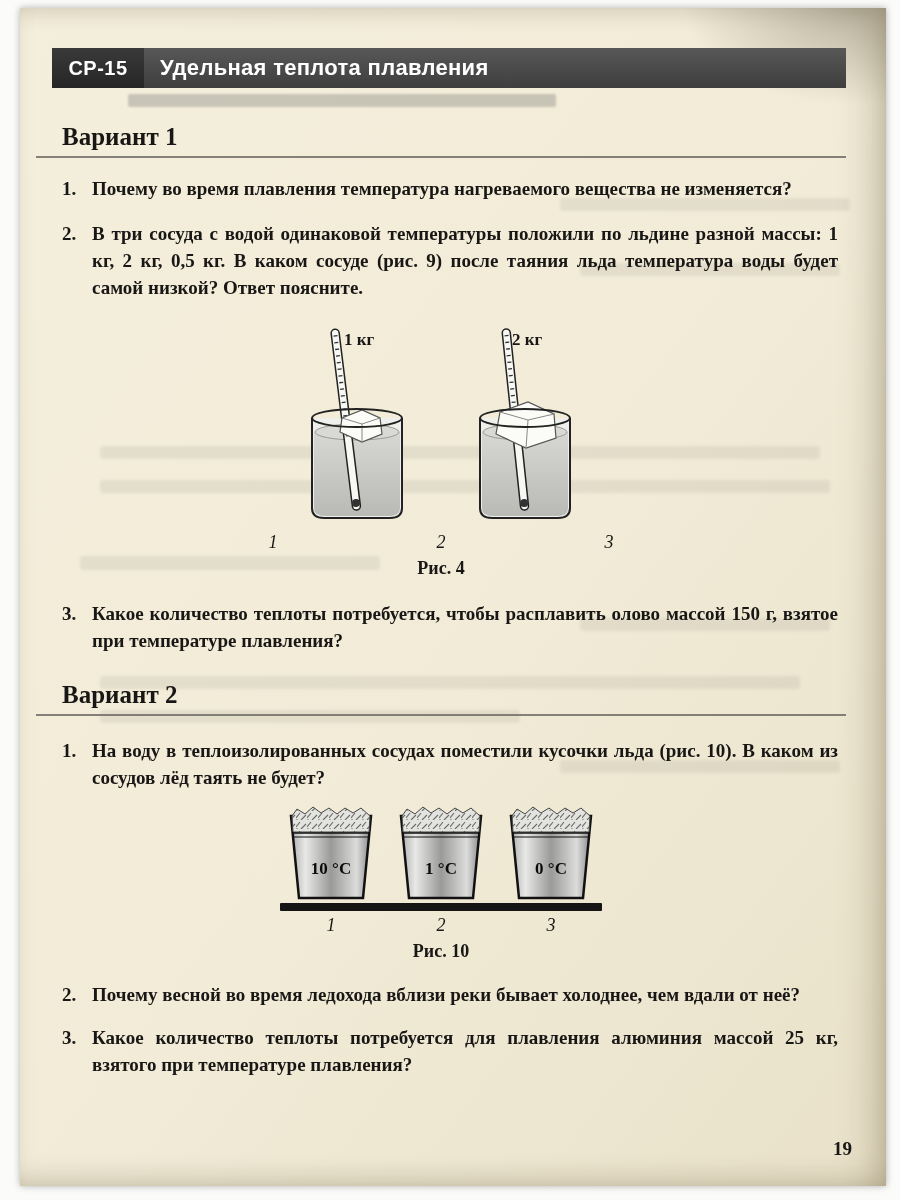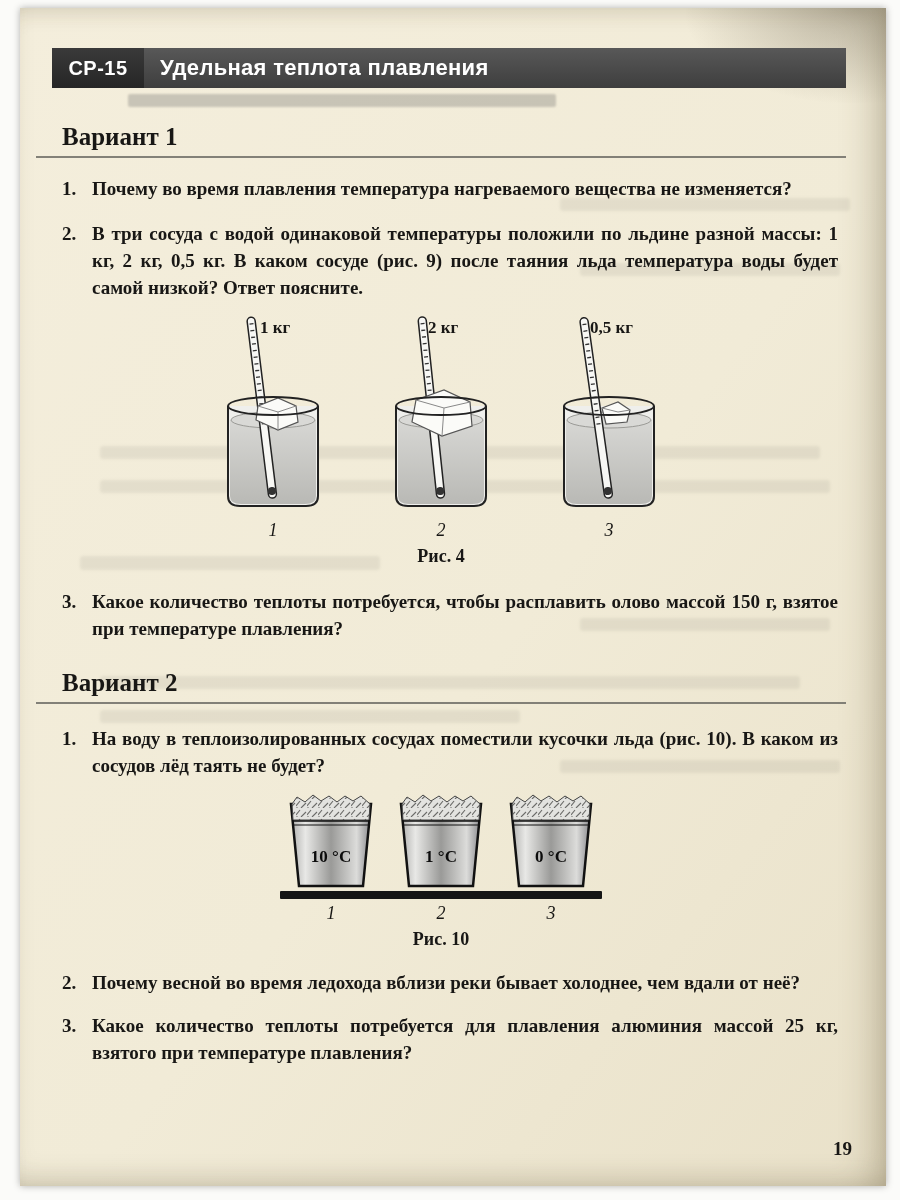--- a/index.html
+++ b/index.html
@@ -111,21 +111,21 @@
       <div class="q">
         <span class="qnum">1.</span>
         <p class="qtext">Почему во время плавления температура нагреваемого вещества не изменяется?</p>
       </div>
 
       <div class="q">
         <span class="qnum">2.</span>
         <p class="qtext">В три сосуда с водой одинаковой температуры положили по льдине разной массы: 1 кг, 2 кг, 0,5 кг. В каком сосуде (рис. 9) после таяния льда температура воды будет самой низкой? Ответ поясните.</p>
       </div>
 
-      <figure class="fig" style="margin-top:12px;justify-content:space-between;">
+      <figure class="fig" style="margin-top:24px;justify-content:space-between;">
         <div class="fig-row">
 
           <div class="fig9-item">
             <span class="mass-label">1 кг</span>
             <svg width="150" height="200" viewBox="0 0 150 200">
               <path d="M30,92 L30,182 Q30,192 42,192 L108,192 Q120,192 120,182 L120,92 Z" fill="#efefec"></path>
               <path d="M32,106 L32,182 Q32,190 43,190 L107,190 Q118,190 118,182 L118,106 Z" fill="url(#waterg)"></path>
               <ellipse cx="75" cy="106" rx="42" ry="8" fill="#d9d9d6" stroke="#9a9a96" stroke-width="1"></ellipse>
               <g transform="rotate(-7 75 185)">
                 <rect x="71" y="2" width="8" height="182" rx="4" fill="#f7f7f4" stroke="#222" stroke-width="1.5"></rect>
@@ -152,37 +152,20 @@
                 <circle cx="75" cy="177" r="4" fill="#333"></circle>
               </g>
               <polygon points="50,86 78,76 104,88 106,112 76,122 46,108" fill="#fbfbf8" stroke="#555" stroke-width="1.2"></polygon>
               <polyline points="50,86 78,94 104,88" fill="none" stroke="#888" stroke-width="1"></polyline>
               <line x1="78" y1="94" x2="76" y2="122" stroke="#888" stroke-width="1"></line>
               <path d="M30,92 L30,182 Q30,192 42,192 L108,192 Q120,192 120,182 L120,92" fill="none" stroke="#222" stroke-width="2"></path>
               <ellipse cx="75" cy="92" rx="45" ry="9" fill="none" stroke="#222" stroke-width="2"></ellipse>
             </svg>
           </div>
 
-          <div class="fig9-item">
-            <span class="mass-label" style="left:56px;">0,5 кг</span>
-            <svg width="150" height="200" viewBox="0 0 150 200">
-              <path d="M30,92 L30,182 Q30,192 42,192 L108,192 Q120,192 120,182 L120,92 Z" fill="#efefec"></path>
-              <path d="M32,106 L32,182 Q32,190 43,190 L107,190 Q118,190 118,182 L118,106 Z" fill="url(#waterg)"></path>
-              <ellipse cx="75" cy="106" rx="42" ry="8" fill="#d9d9d6" stroke="#9a9a96" stroke-width="1"></ellipse>
-              <g transform="rotate(-8 75 185)">
-                <rect x="71" y="2" width="8" height="182" rx="4" fill="#f7f7f4" stroke="#222" stroke-width="1.5"></rect>
-                <line x1="75" y1="8" x2="75" y2="112" stroke="#333" stroke-width="4" stroke-dasharray="1.3,5.4"></line>
-                <circle cx="75" cy="177" r="4" fill="#333"></circle>
-              </g>
-              <polygon points="68,94 84,88 96,96 93,108 72,110" fill="#fbfbf8" stroke="#555" stroke-width="1.2"></polygon>
-              <polyline points="68,94 84,98 96,96" fill="none" stroke="#888" stroke-width="1"></polyline>
-              <path d="M30,92 L30,182 Q30,192 42,192 L108,192 Q120,192 120,182 L120,92" fill="none" stroke="#222" stroke-width="2"></path>
-              <ellipse cx="75" cy="92" rx="45" ry="9" fill="none" stroke="#222" stroke-width="2"></ellipse>
-            </svg>
-          </div>
         </div>
 
         <div class="fig-nums">
           <span>1</span>
           <span>2</span>
           <span>3</span>
         </div>
         <figcaption class="fig-caption">Рис. 4</figcaption>
       </figure>
 

